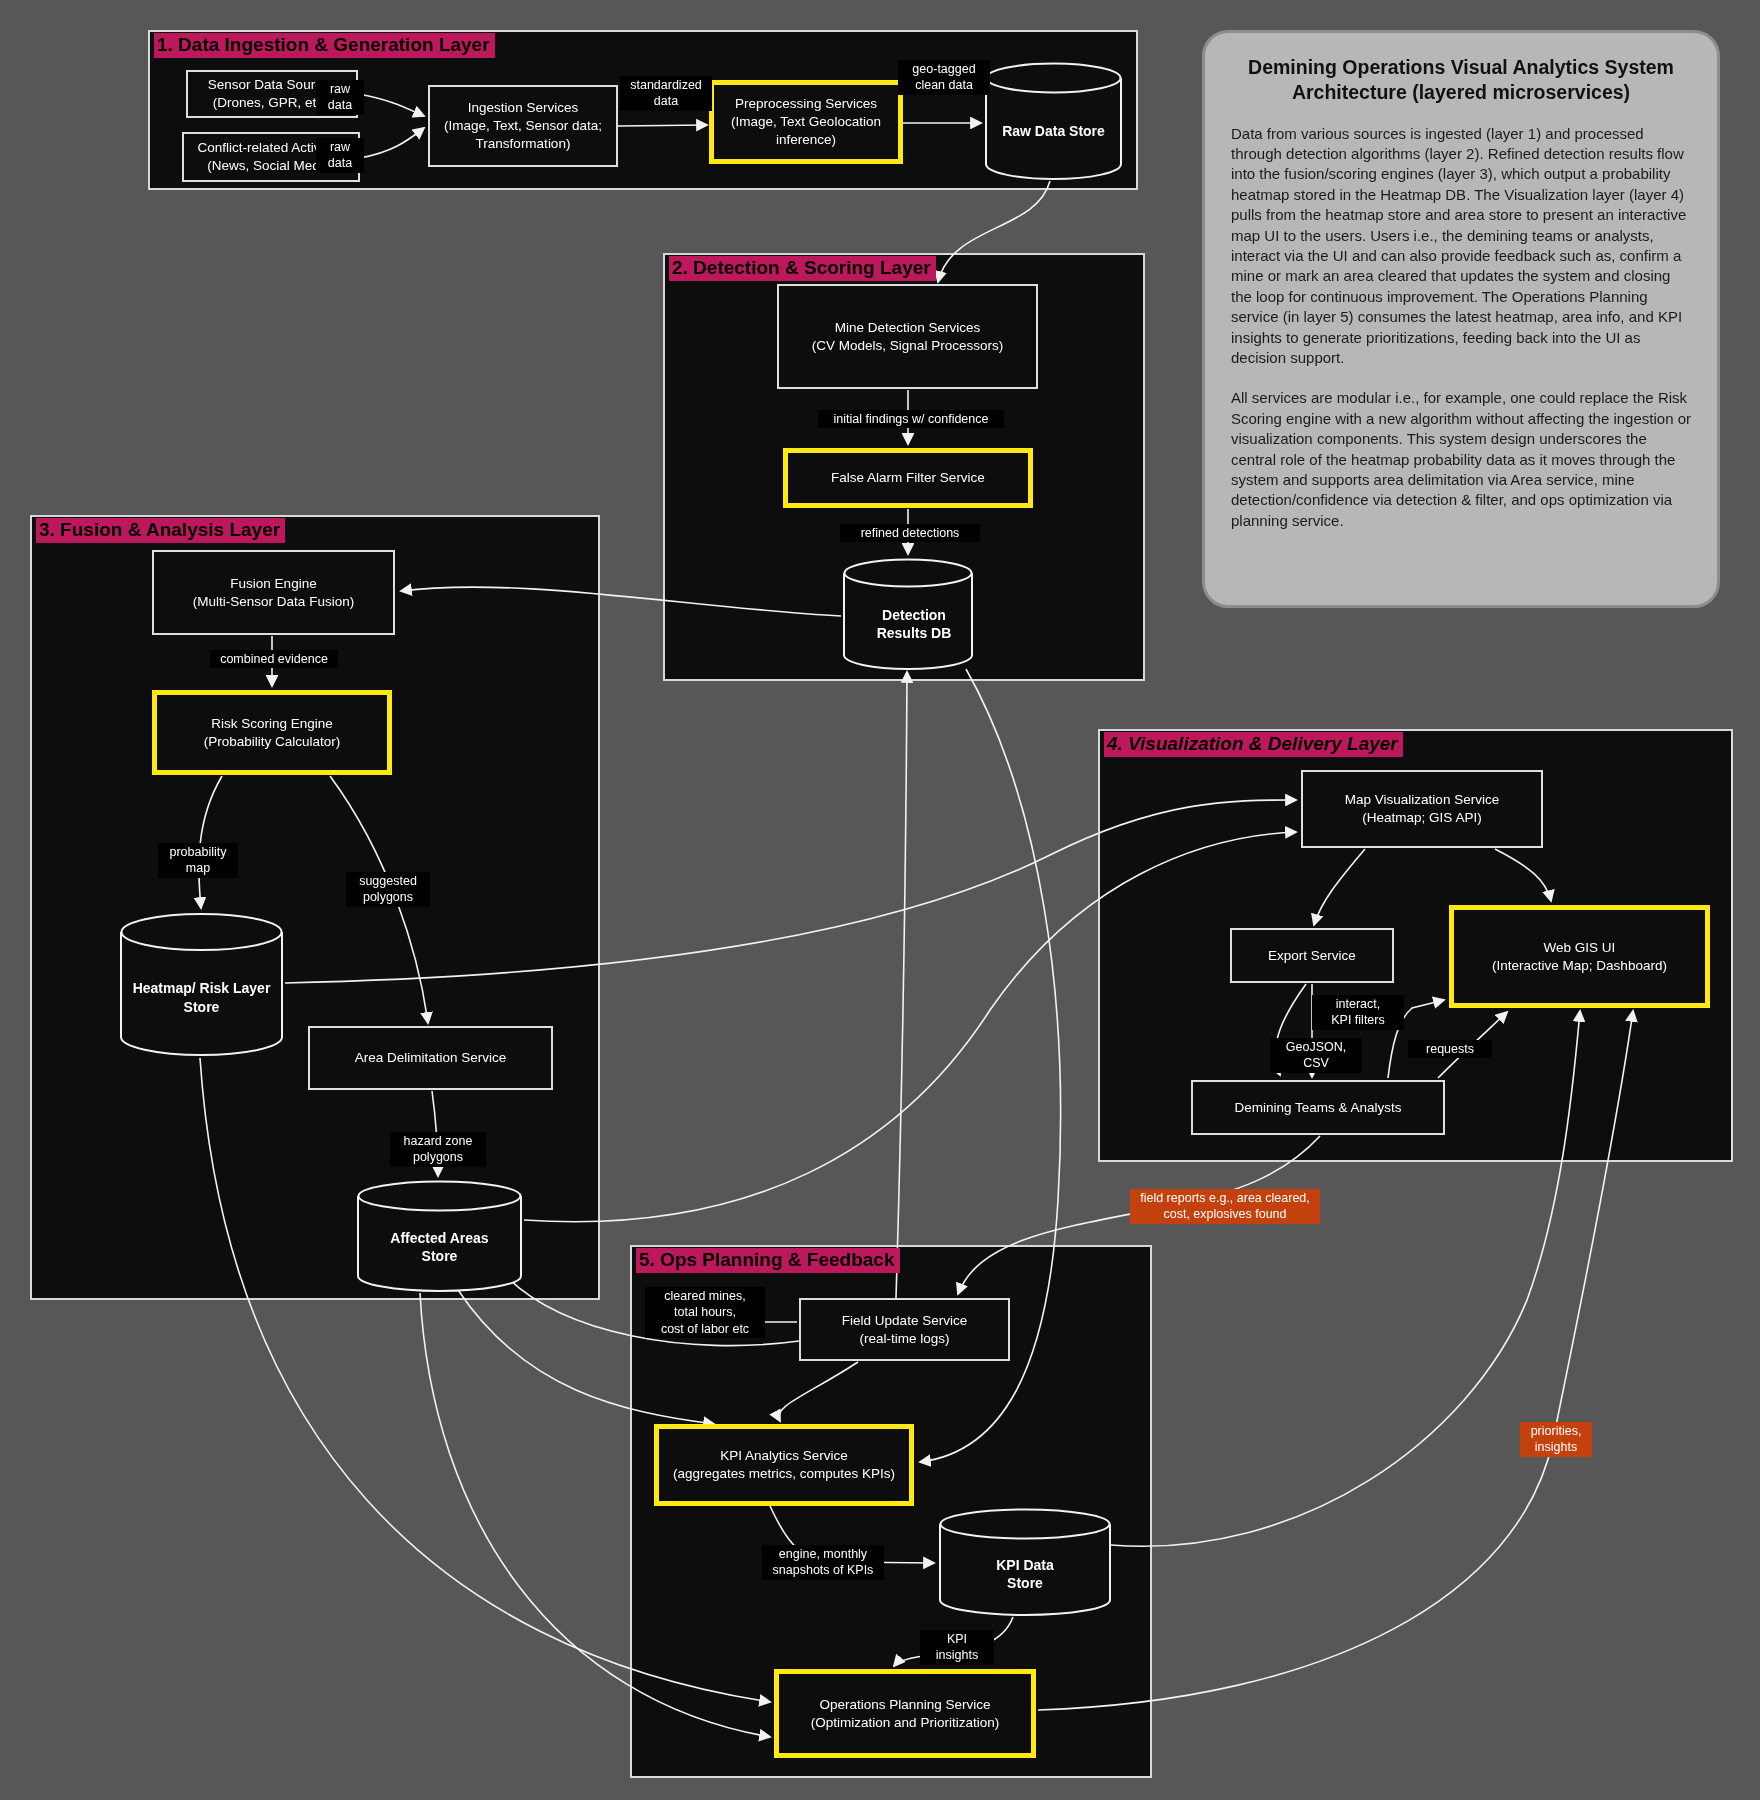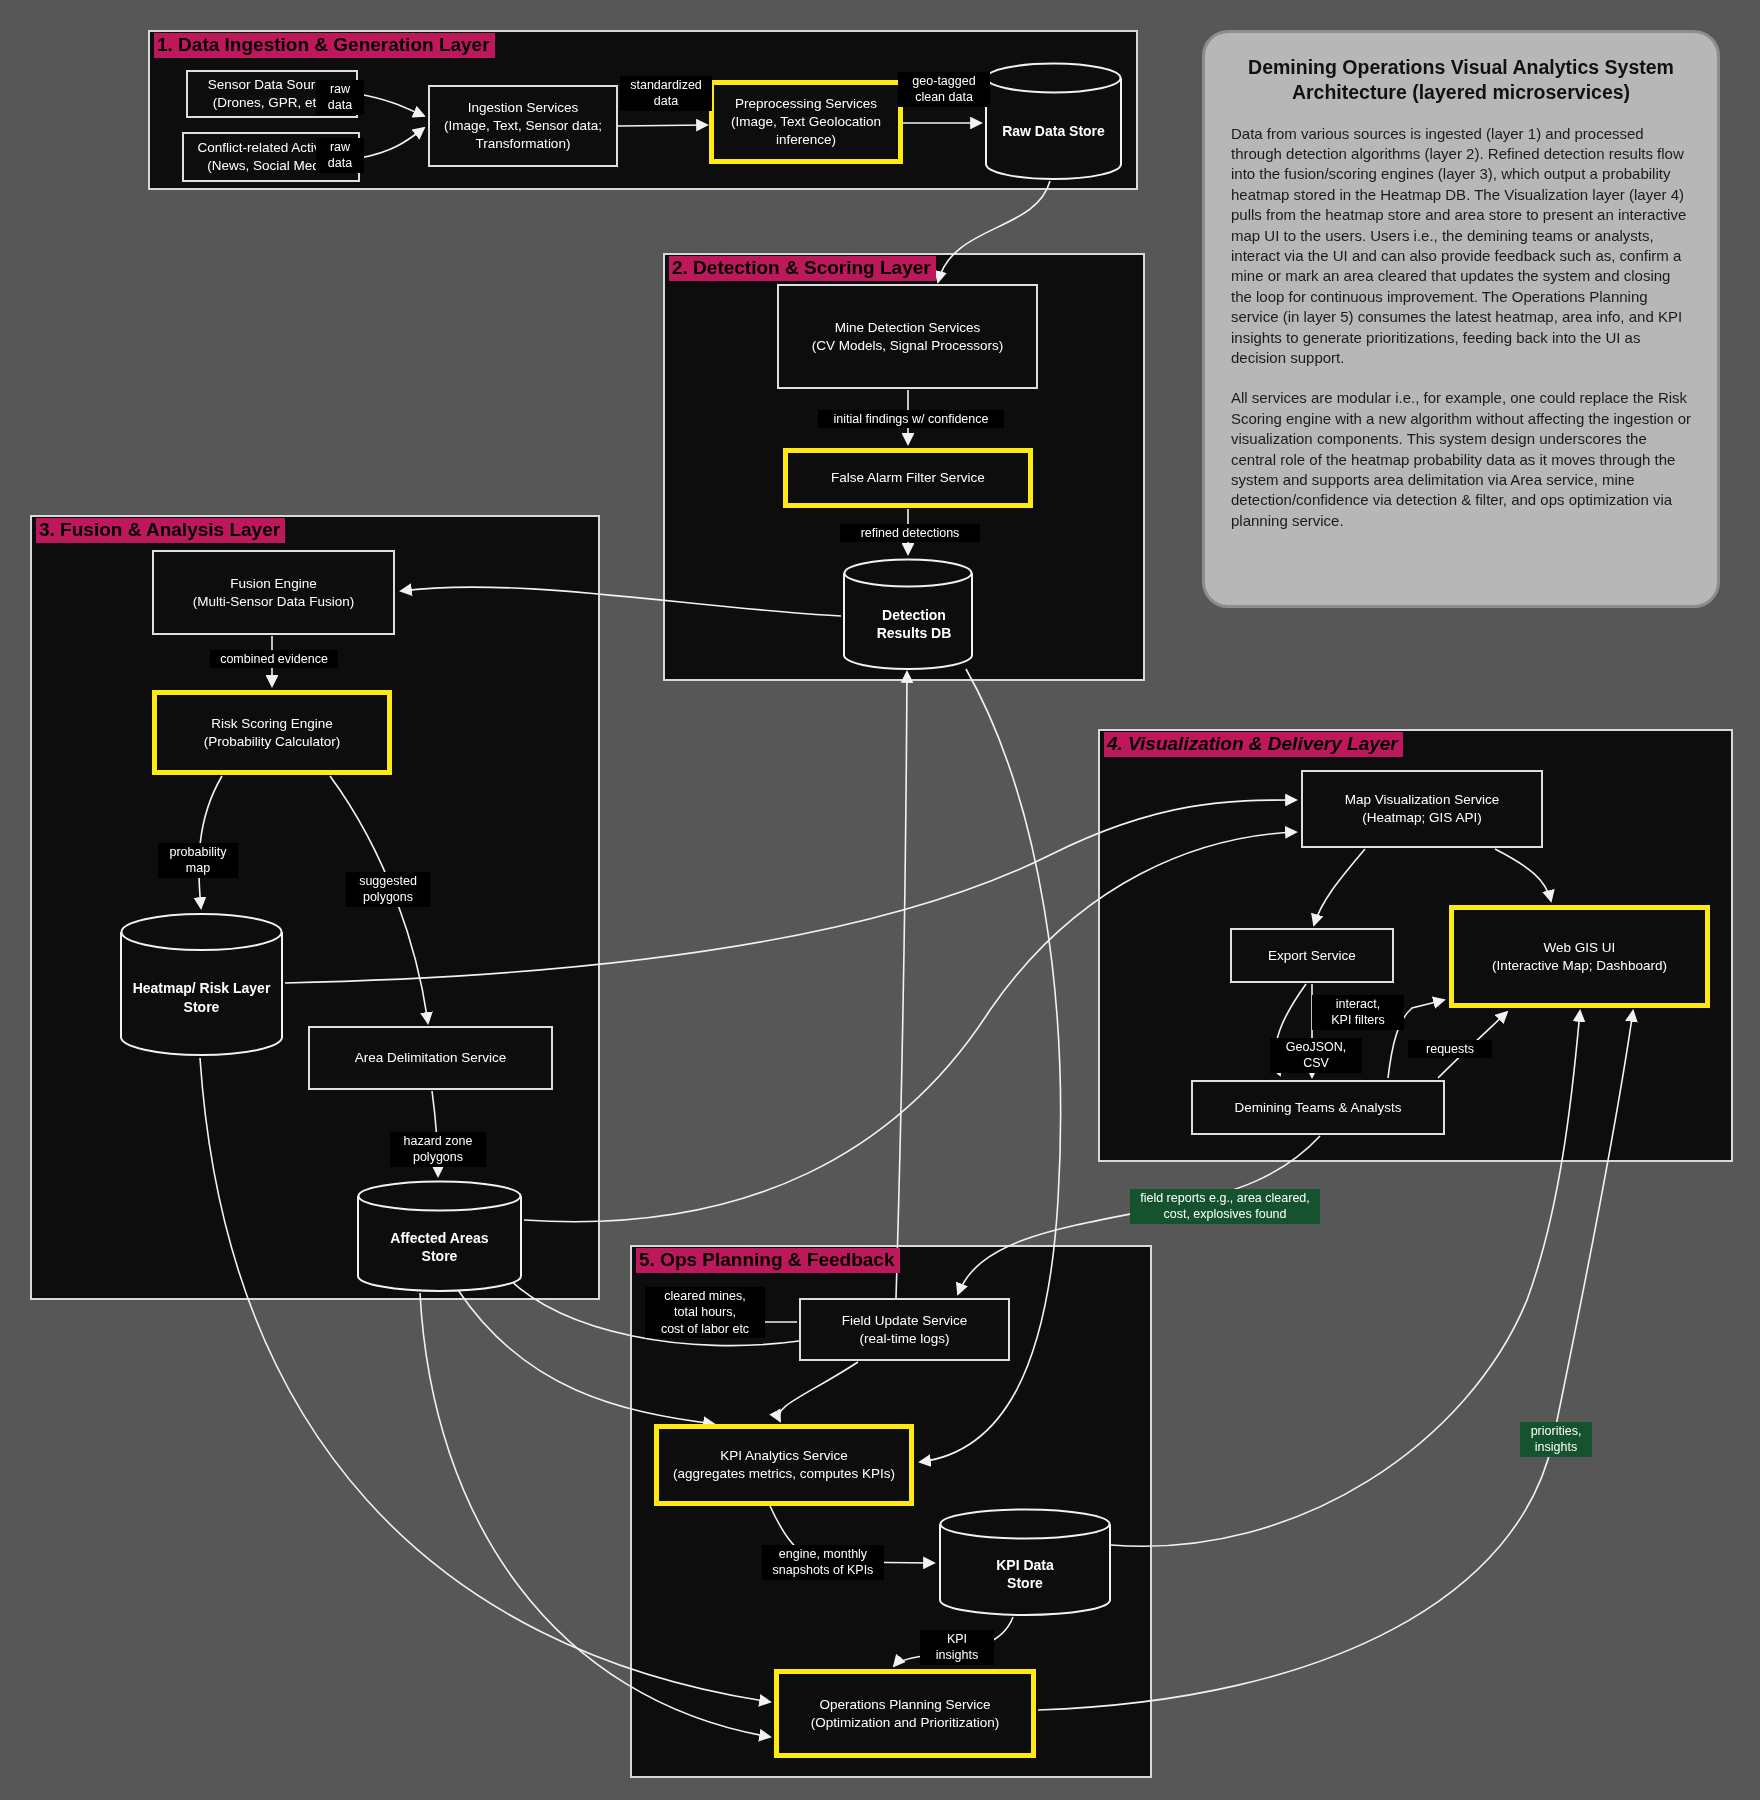--- a/index.html
+++ b/index.html
@@ -27,21 +27,21 @@
   .cyl{position:absolute; z-index:3;}
   .cyl svg{position:absolute; left:0; top:0;}
   .cyl-label{
     position:absolute; left:0; right:0; z-index:4; color:#fff; font-weight:bold;
     font-size:14px; line-height:1.3; text-align:center; white-space:pre-line;
   }
   .elabel{
     position:absolute; z-index:4; color:#fff; font-size:12.5px; line-height:1.3;
     text-align:center; white-space:pre-line; background:#000000; padding:1px 2px;
   }
-  .badge{background:#14532d;}
+  .badge{background:#c2410c;}
   #desc{
     position:absolute; left:1202px; top:30px; width:518px; height:578px; z-index:3;
     background:#b7b7b7; border:3px solid #8d8d8d; border-radius:26px;
     box-sizing:border-box; padding:22px 26px; color:#1b1b1b;
   }
   #desc .dtitle{
     font-weight:bold; font-size:19.5px; text-align:center; color:#111;
     line-height:1.3; margin-bottom:18px;
   }
   #desc .dbody{font-size:15px; line-height:1.36;}
@@ -180,21 +180,21 @@
   </div>
   <div class="node yellow" style="left:774px;top:1669px;width:262px;height:89px;">Operations Planning Service
 (Optimization and Prioritization)</div>
 
   <div class="elabel" style="left:316px;top:80px;width:44px;">raw
 data</div>
   <div class="elabel" style="left:316px;top:138px;width:44px;">raw
 data</div>
   <div class="elabel" style="left:620px;top:76px;width:88px;">standardized
 data</div>
-  <div class="elabel" style="left:898px;top:72px;width:88px;">geo-tagged
+  <div class="elabel" style="left:898px;top:60px;width:88px;">geo-tagged
 clean data</div>
   <div class="elabel" style="left:818px;top:410px;width:182px;">initial findings w/ confidence</div>
   <div class="elabel" style="left:840px;top:524px;width:136px;">refined detections</div>
   <div class="elabel" style="left:210px;top:650px;width:124px;">combined evidence</div>
   <div class="elabel" style="left:158px;top:843px;width:76px;">probability
 map</div>
   <div class="elabel" style="left:346px;top:872px;width:80px;">suggested
 polygons</div>
   <div class="elabel" style="left:390px;top:1132px;width:92px;">hazard zone
 polygons</div>

